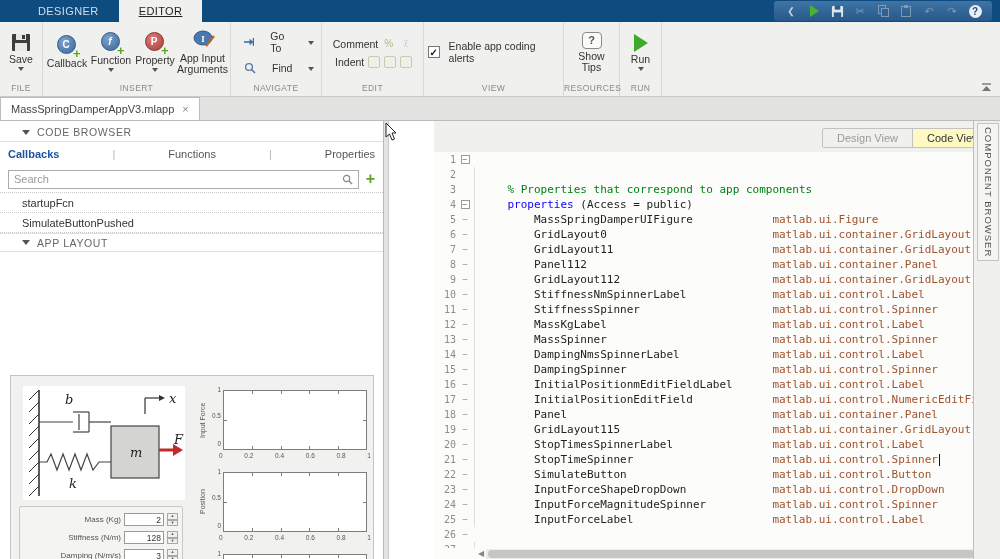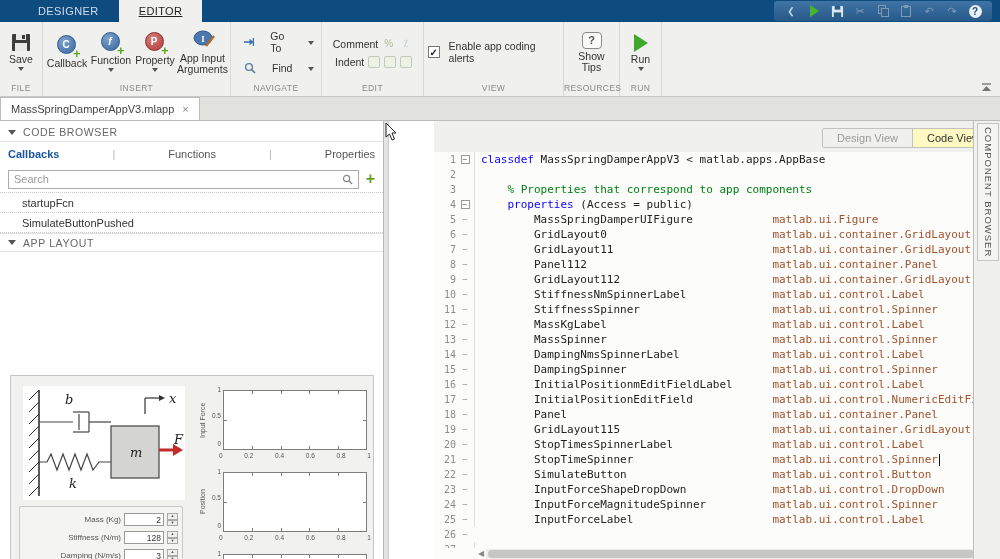--- a/index.html
+++ b/index.html
@@ -41,21 +41,21 @@
   .tip-ico { width:20px; height:17px; border:1px solid #8a8a88; border-radius:4px; background:#fbfbf9; color:#555; font-size:11px; font-weight:bold; display:flex; align-items:center; justify-content:center; }
   .ribbon-collapse { position:absolute; right:8px; bottom:4px; color:#777; }
 
   
   .doctabs { position:absolute; left:0; top:97px; width:1000px; height:24px; background:#e2e2e0; border-bottom:1px solid #bcbcba; display:flex; align-items:flex-end; }
   .doctab { height:23px; background:#ffffff; border:1px solid #bcbcba; border-bottom:none; display:flex; align-items:center; gap:8px; padding:0 10px; font-size:11px; color:#444; }
   .doctab .x { color:#888; font-size:11px; cursor:pointer; }
 
   
   .leftpanel { position:absolute; left:0; top:121px; width:384px; height:438px; background:#fff; border-right:1px solid #b9b9b7; }
-  .sect-hd { height:19px; display:flex; align-items:center; gap:7px; padding:0 8px; border-bottom:1px solid #e0e0de; color:#666; font-size:10.5px; letter-spacing:.6px; }
+  .sect-hd { height:19px; display:flex; align-items:center; gap:7px; padding:0 22px; border-bottom:1px solid #e0e0de; color:#666; font-size:10.5px; letter-spacing:.6px; }
   .tri-down { width:0; height:0; border-top:5px solid #555; border-left:4px solid transparent; border-right:4px solid transparent; }
   .cb-tabs { height:24px; display:flex; align-items:center; padding:0 8px; gap:8px; font-size:11px;justify-content:space-between; }
   .cb-tab { color:#555; cursor:pointer; }
   .cb-tab.active { color:#1a55a0; font-weight:bold; }
   .cb-sep { color:#b5b5b3; }
   .searchrow { height:26px; display:flex; align-items:center; padding:0 8px; gap:7px; }
   .searchbox { flex:1; height:19px; border:1px solid #ababab; background:#fff; display:flex; align-items:center; padding:0 5px; }
   .searchbox input { flex:1; border:none; outline:none; font-size:11px; color:#333; font-family:"Liberation Sans",sans-serif; background:transparent; }
   .searchbox input::placeholder { color:#999; }
   .mag { flex:0 0 auto; }
@@ -474,21 +474,21 @@
   <div class="splitter"></div>
 
   <div class="editor">
     <div class="ed-top">
       <div class="viewtoggle">
         <span class="vt-btn">Design View</span>
         <span class="vt-btn active">Code View</span>
       </div>
     </div>
     <div class="code-wrap" id="code-lines">
-        <div class="code-line"><span class="ln">1</span><span class="fold"><span class="fbox">−</span></span><span class="code-text"><span class="kw">classdef</span><span> MassSpringDamperAppV3 &lt; matlab.apps.AppBase</span></span></div>
+        <div class="code-line"><span class="ln">1</span><span class="fold"><span class="fbox">−</span></span></div>
         <div class="code-line"><span class="ln">2</span><span class="fold"></span><span class="code-text"></span></div>
         <div class="code-line"><span class="ln">3</span><span class="fold"></span><span class="code-text"><span class="ind" style="width: 4ch;"></span><span class="cmt">% Properties that correspond to app components</span></span></div>
         <div class="code-line"><span class="ln">4</span><span class="fold"><span class="fbox">−</span></span><span class="code-text"><span class="ind" style="width: 4ch;"></span><span class="kw">properties</span><span> (Access = public)</span></span></div>
         <div class="code-line"><span class="ln">5</span><span class="fold">−</span><span class="code-text"><span class="ind" style="width: 8ch;"></span><span class="pname">MassSpringDamperUIFigure</span><span class="ptype">matlab.ui.Figure</span></span></div>
         <div class="code-line"><span class="ln">6</span><span class="fold">−</span><span class="code-text"><span class="ind" style="width: 8ch;"></span><span class="pname">GridLayout0</span><span class="ptype">matlab.ui.container.GridLayout</span></span></div>
         <div class="code-line"><span class="ln">7</span><span class="fold">−</span><span class="code-text"><span class="ind" style="width: 8ch;"></span><span class="pname">GridLayout11</span><span class="ptype">matlab.ui.container.GridLayout</span></span></div>
         <div class="code-line"><span class="ln">8</span><span class="fold">−</span><span class="code-text"><span class="ind" style="width: 8ch;"></span><span class="pname">Panel112</span><span class="ptype">matlab.ui.container.Panel</span></span></div>
         <div class="code-line"><span class="ln">9</span><span class="fold">−</span><span class="code-text"><span class="ind" style="width: 8ch;"></span><span class="pname">GridLayout112</span><span class="ptype">matlab.ui.container.GridLayout</span></span></div>
         <div class="code-line"><span class="ln">10</span><span class="fold">−</span><span class="code-text"><span class="ind" style="width: 8ch;"></span><span class="pname">StiffnessNmSpinnerLabel</span><span class="ptype">matlab.ui.control.Label</span></span></div>
         <div class="code-line"><span class="ln">11</span><span class="fold">−</span><span class="code-text"><span class="ind" style="width: 8ch;"></span><span class="pname">StiffnessSpinner</span><span class="ptype">matlab.ui.control.Spinner</span></span></div>

